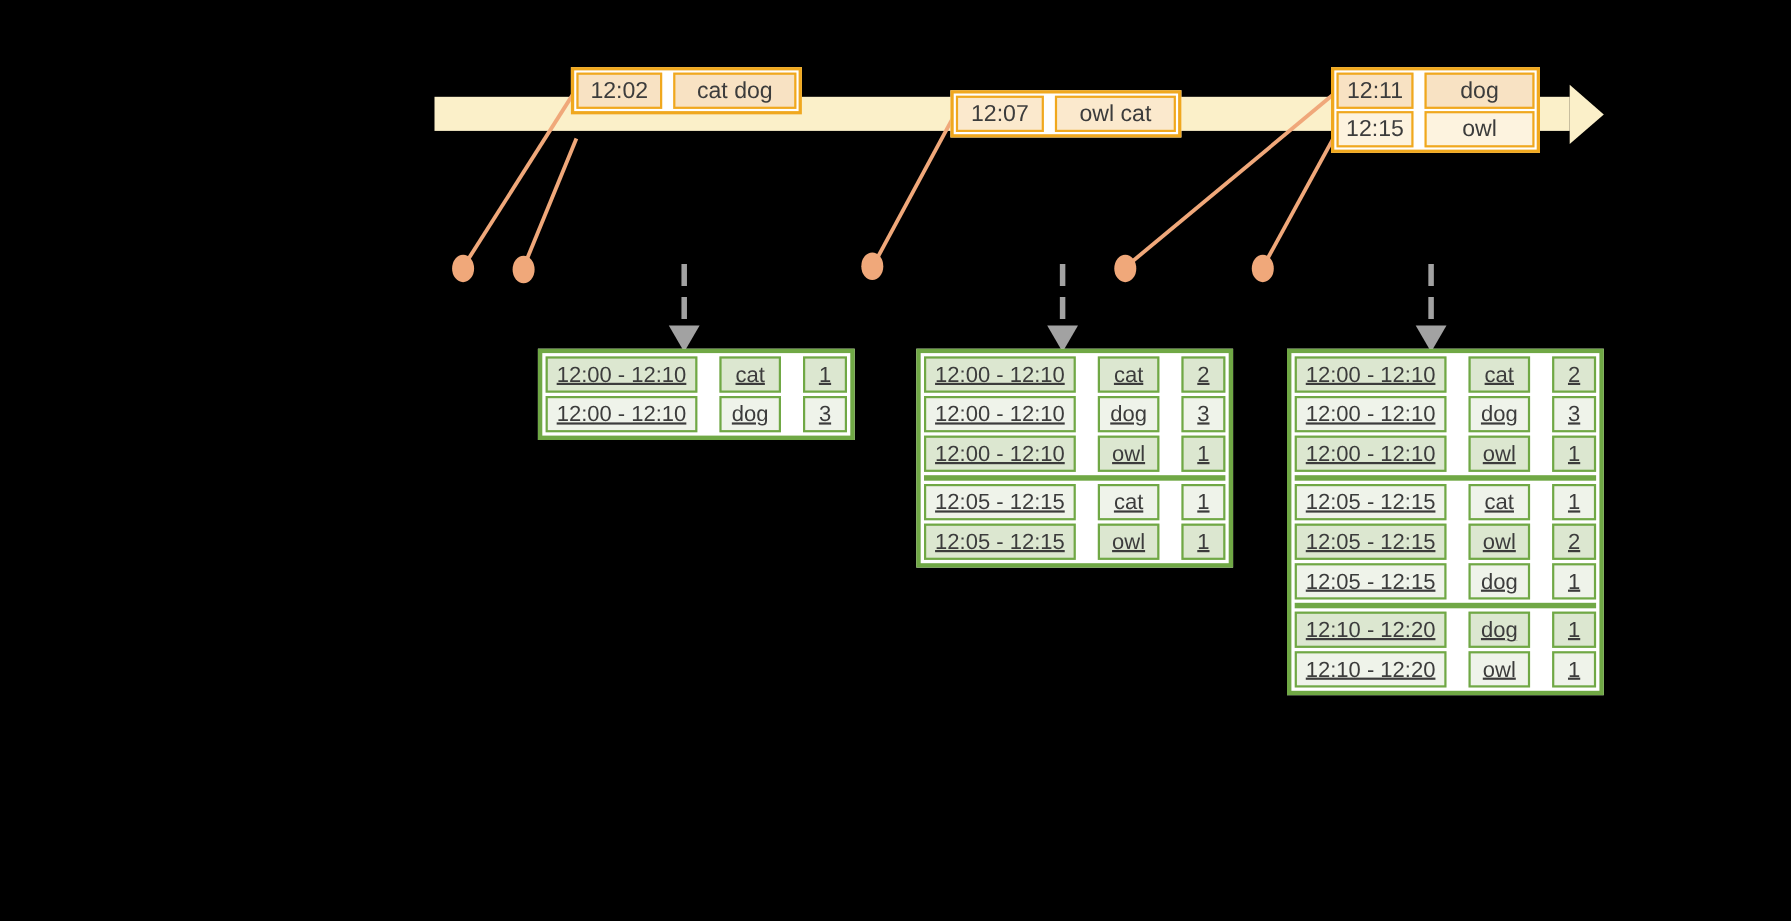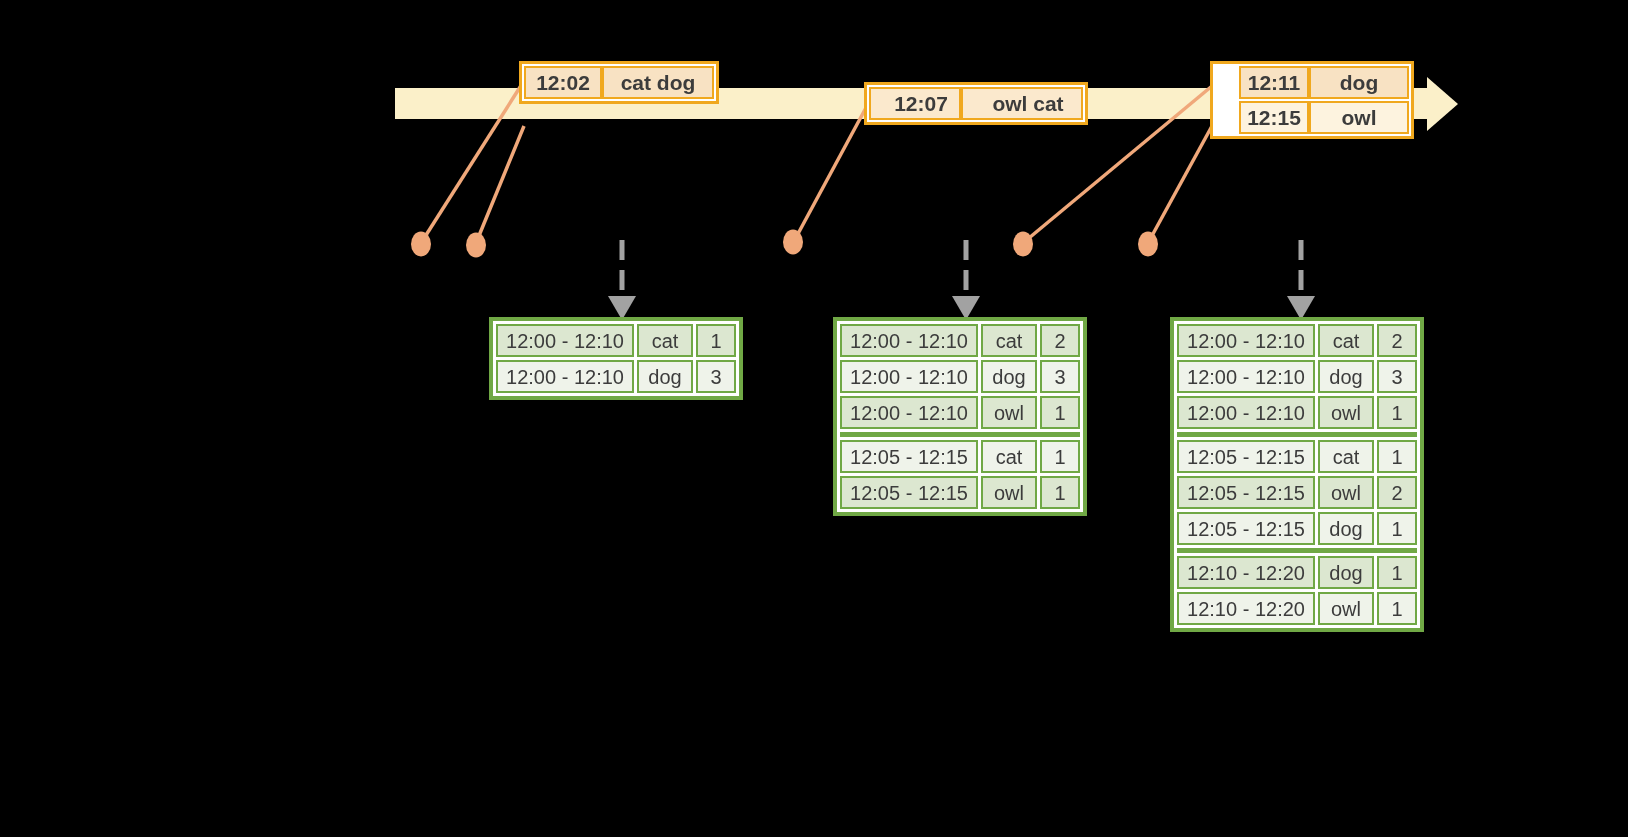--- a/index.html
+++ b/index.html
@@ -20,45 +20,45 @@
 
   
   .etable{
     position:absolute;
     background:#fff;
     border:3px solid var(--gold);
     padding:2px;
     display:flex;flex-direction:column;gap:2px;
     box-sizing:border-box;
   }
-  .erow{display:flex;gap:0;font-weight:bold;}
+  .erow{display:flex;gap:10px;}
   .ecell{
     border:2px solid var(--gold);
     height:29px;
     display:flex;align-items:center;justify-content:center;
     font-size:21px;line-height:1;
     box-sizing:content-box;
   }
   .erow:nth-child(odd) .ecell{background:var(--peachdark);}
   .erow:nth-child(even) .ecell{background:var(--peachlight);}
-  .etable.single .ecell{background:var(--peachmid);padding-left:12px;}
+  .etable.single .ecell{background:var(--peachmid);}
   .etable.t1 .etime{width:74px;} .etable.t1 .ewords{width:108px;}
   .etable.t2 .etime{width:76px;} .etable.t2 .ewords{width:106px;}
-  .etable.t3 .etime{width:66px;margin-left:24px;} .etable.t3 .ewords{width:96px;}
+  .etable.t3 .etime{width:66px;} .etable.t3 .ewords{width:96px;}
 
   
   .rtable{
     position:absolute;
     background:#fff;
     border:4px solid var(--green);
     padding:3px;
     display:flex;flex-direction:column;gap:3px;
     box-sizing:border-box;
   }
-  .rrow{display:flex;gap:3px;}
+  .rrow{display:flex;gap:20px;text-decoration:underline;}
   .rrow.group-start{border-top:5px solid var(--green);padding-top:3px;}
   .rcell{
     border:2px solid var(--green);
     height:29px;
     display:flex;align-items:center;justify-content:center;
     font-size:20px;line-height:1;
   }
   .rrow:nth-child(odd) .rcell{background:var(--sage);}
   .rrow:nth-child(even) .rcell{background:var(--sagelight);}
   .rcell.win{width:134px;}

